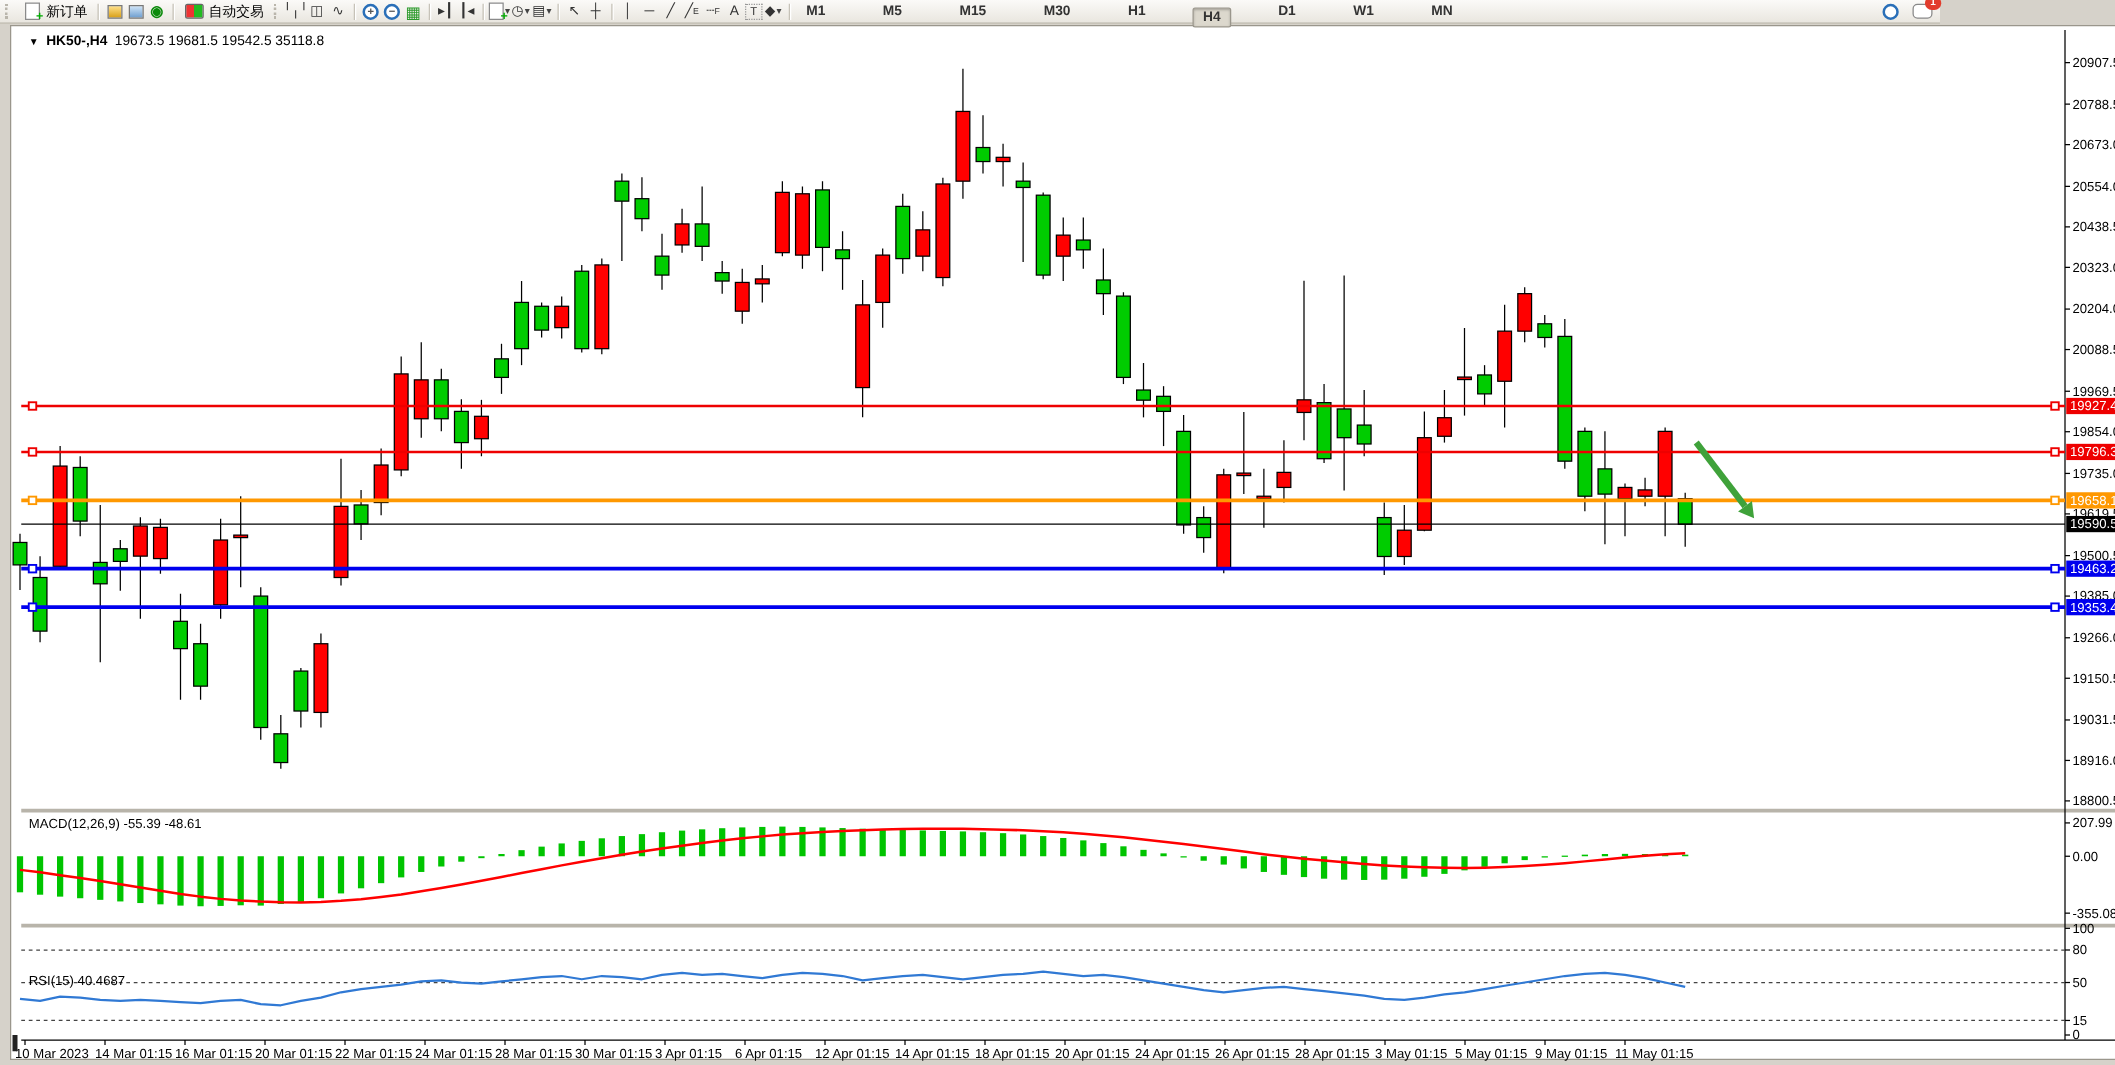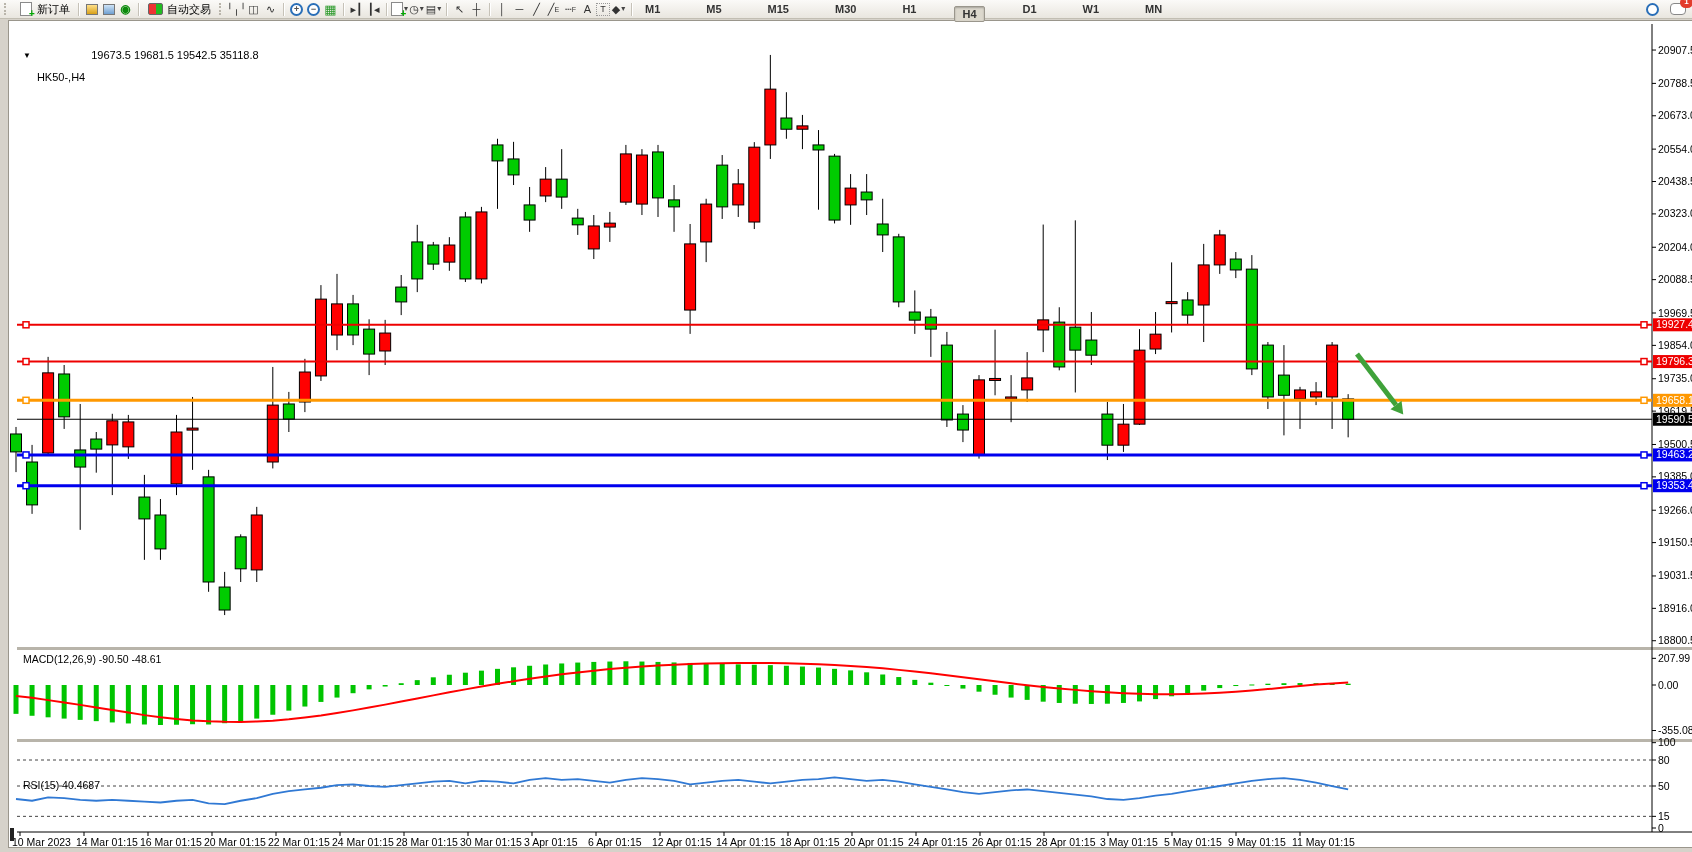--- a/index.html
+++ b/index.html
@@ -1,19 +1,19 @@
 <!DOCTYPE html>
 <html><head>
 <meta charset="utf-8">
 <style>
   html,body{margin:0;padding:0;background:#d6d2ca;width:1692px;height:852px;overflow:hidden;
     font-family:"Liberation Sans",sans-serif;-webkit-font-smoothing:antialiased;}
   .app{position:relative;width:1692px;height:852px;}
   
-  .toolbar{position:absolute;left:0;top:0;width:1692px;height:18px;
+  .toolbar{position:absolute;left:0;top:0;width:1552px;height:18px;
     background:linear-gradient(#fbfaf8,#e9e6df);border-bottom:1px solid #c2beb3;
     display:flex;align-items:center;font-size:11px;color:#222;z-index:5;justify-content:flex-end;}
   .tb-group{display:flex;align-items:center;height:18px;gap:28px;}
   .grip{width:4px;height:12px;border-left:2px dotted #b9b5ab;margin:0 3px 0 4px;}
   .sep{width:1px;height:13px;background:#c6c2b8;box-shadow:1px 0 0 #fff;margin:0 4px;}
   .tb-btn{display:flex;align-items:center;gap:3px;border:none;background:transparent;
     padding:1px 4px;font:11px "Liberation Sans",sans-serif;cursor:default;}
   .icon{width:17px;height:15px;display:inline-flex;align-items:center;justify-content:center;
     font-size:11px;line-height:1;position:relative;}
   .doc{width:10px;height:12px;background:#fff;border:1px solid #8a8a8a;display:inline-block;position:relative;}
@@ -514,21 +514,21 @@
           <text x="1091" y="844" style="font-size:10.5px;font-family:&quot;Liberation Sans&quot;,sans-serif;" fill="#000">3 May 01:15</text>
           <line x1="1163" y1="830" x2="1163" y2="834" stroke="#000"></line>
           <text x="1155" y="844" style="font-size:10.5px;font-family:&quot;Liberation Sans&quot;,sans-serif;" fill="#000">5 May 01:15</text>
           <line x1="1227" y1="830" x2="1227" y2="834" stroke="#000"></line>
           <text x="1219" y="844" style="font-size:10.5px;font-family:&quot;Liberation Sans&quot;,sans-serif;" fill="#000">9 May 01:15</text>
           <line x1="1291" y1="830" x2="1291" y2="834" stroke="#000"></line>
           <text x="1283" y="844" style="font-size:10.5px;font-family:&quot;Liberation Sans&quot;,sans-serif;" fill="#000">11 May 01:15</text>
         </svg>
       <div class="chart-title">
         <span class="tri">▼</span>
-        <span style="font-weight:normal;margin-top:44px;">HK50-,H4</span>
+        <span style="font-weight:bold;">HK50-,H4</span>
         <span>19673.5 19681.5 19542.5 35118.8</span>
       </div>
-      <div class="ind-label" style="top:632px;">MACD(12,26,9) -90.50 -48.61</div>
+      <div class="ind-label" style="top:632px;">MACD(12,26,9) -55.39 -48.61</div>
       <div class="ind-label" style="top:758px;">RSI(15) 40.4687</div>
       <div class="left-nub"></div>
     </div>
   </div>
 </div>
 
 </body></html>

